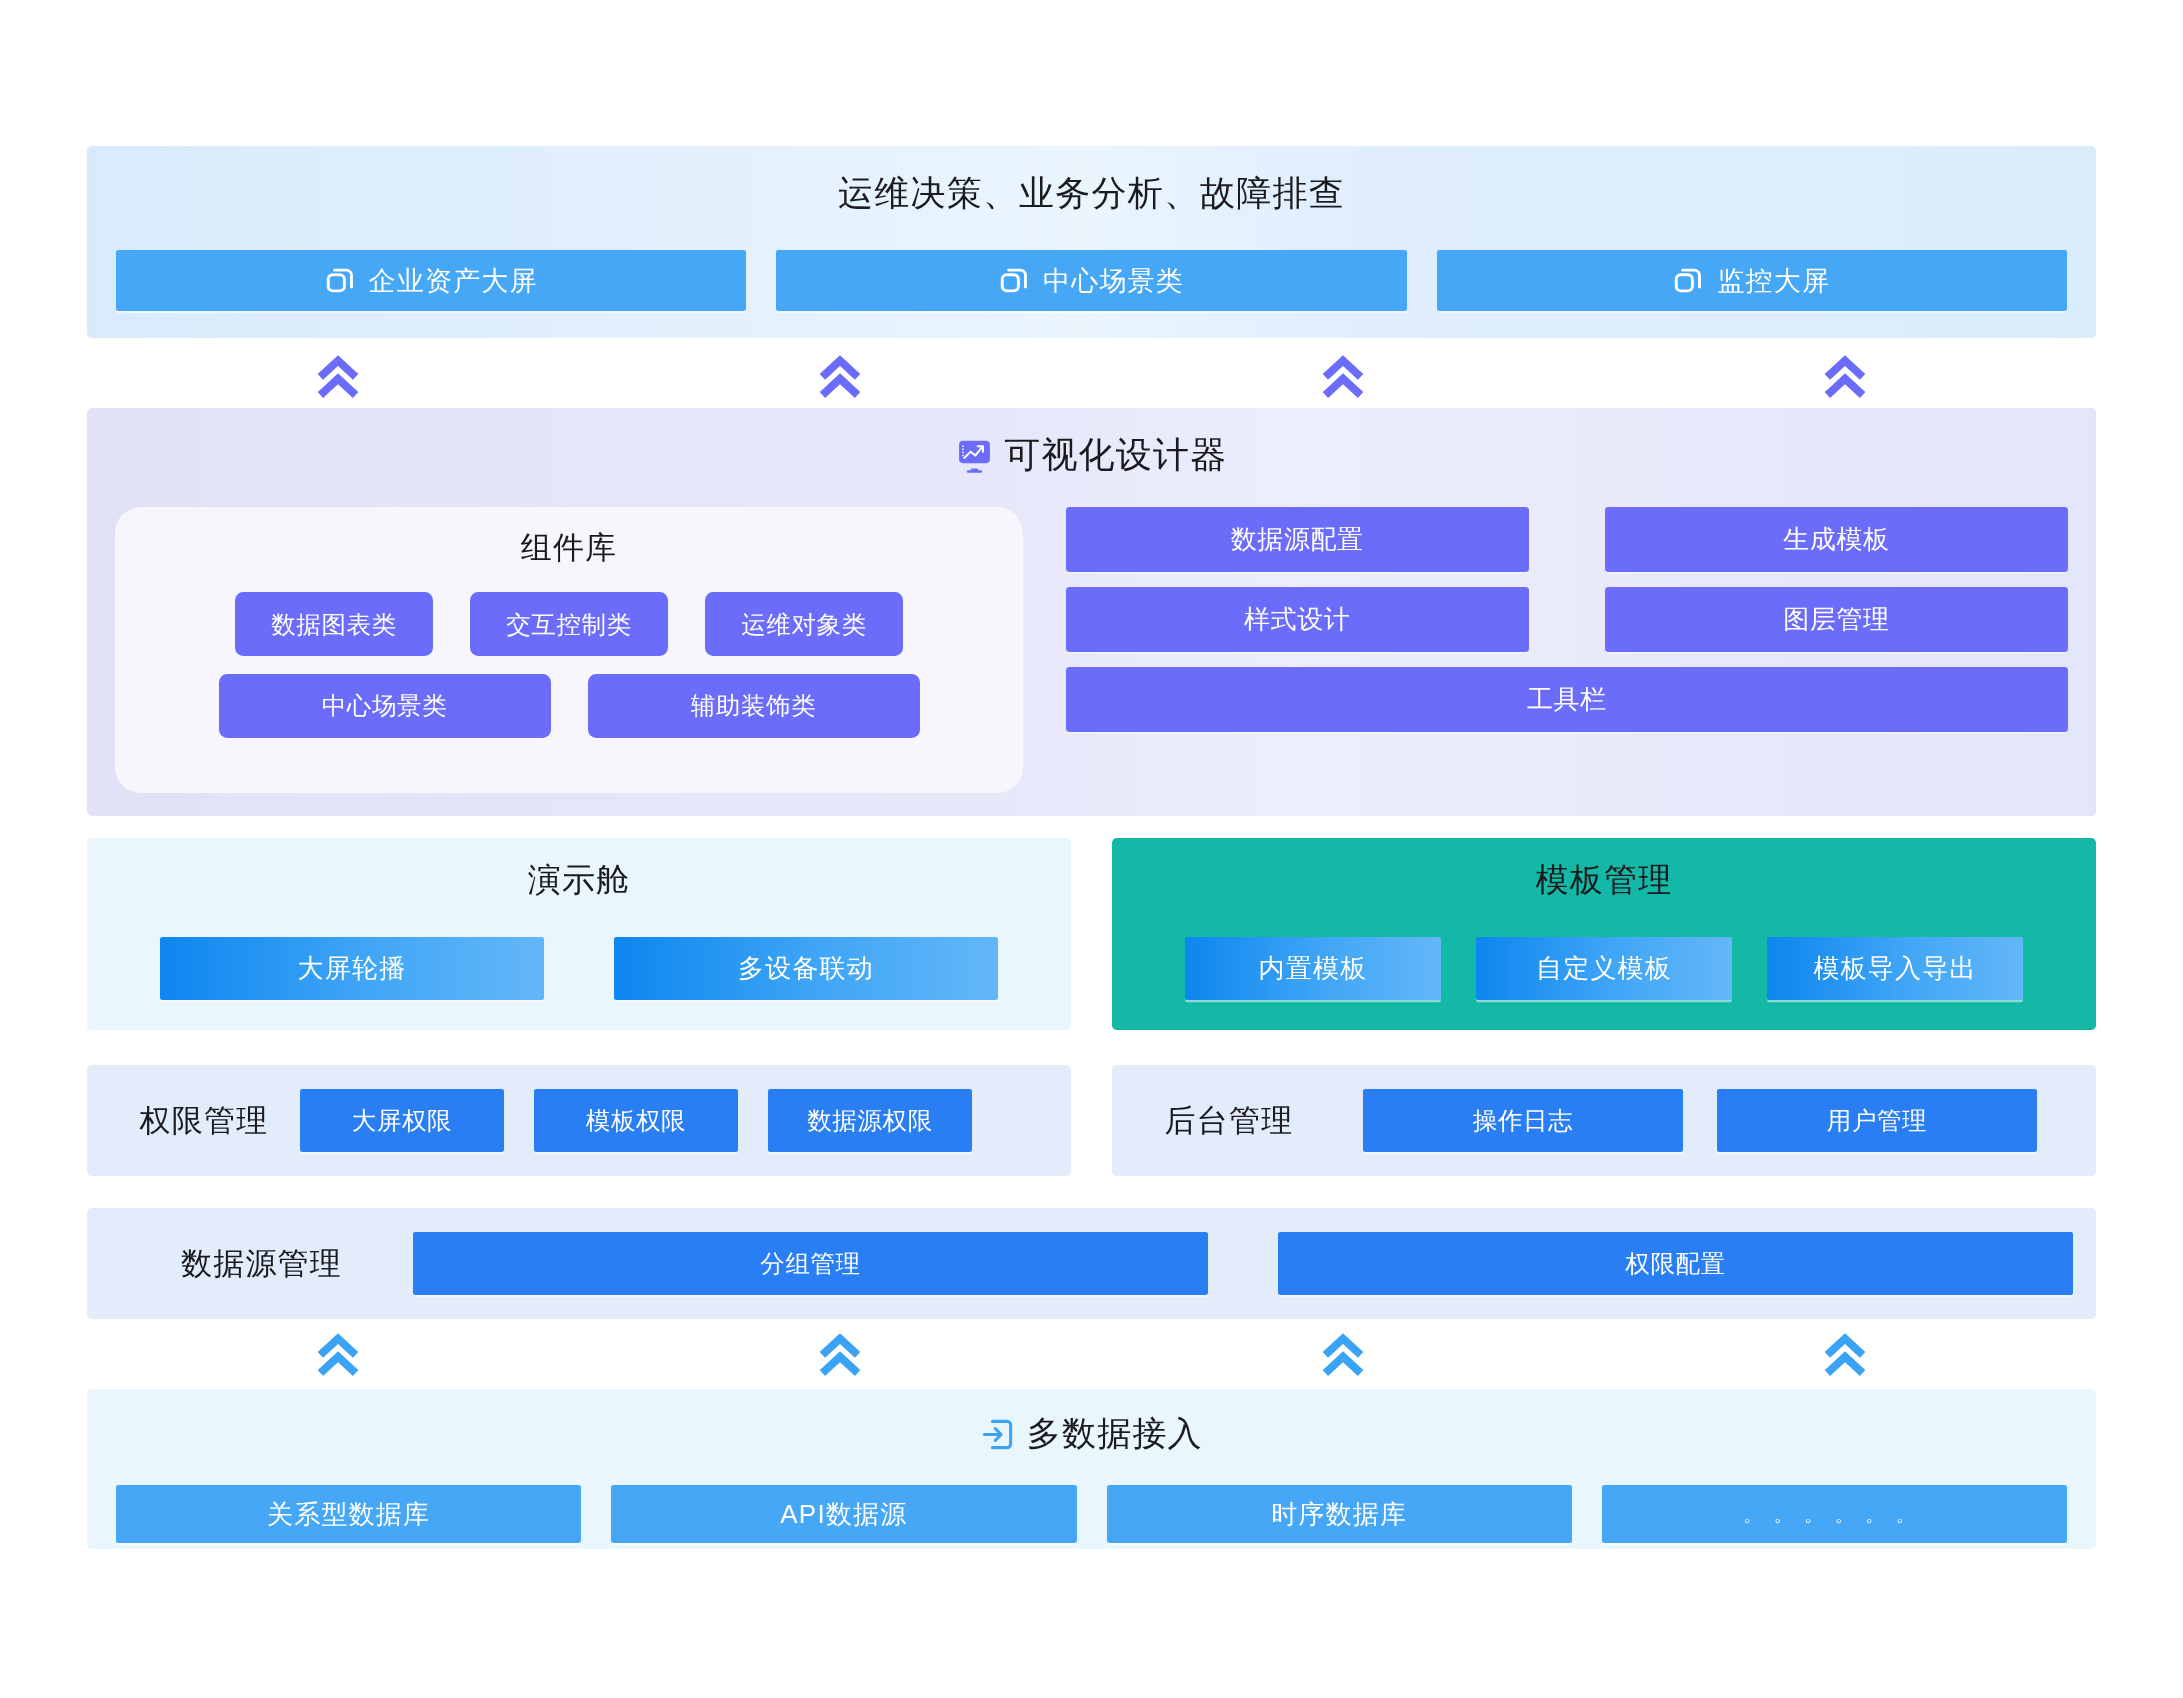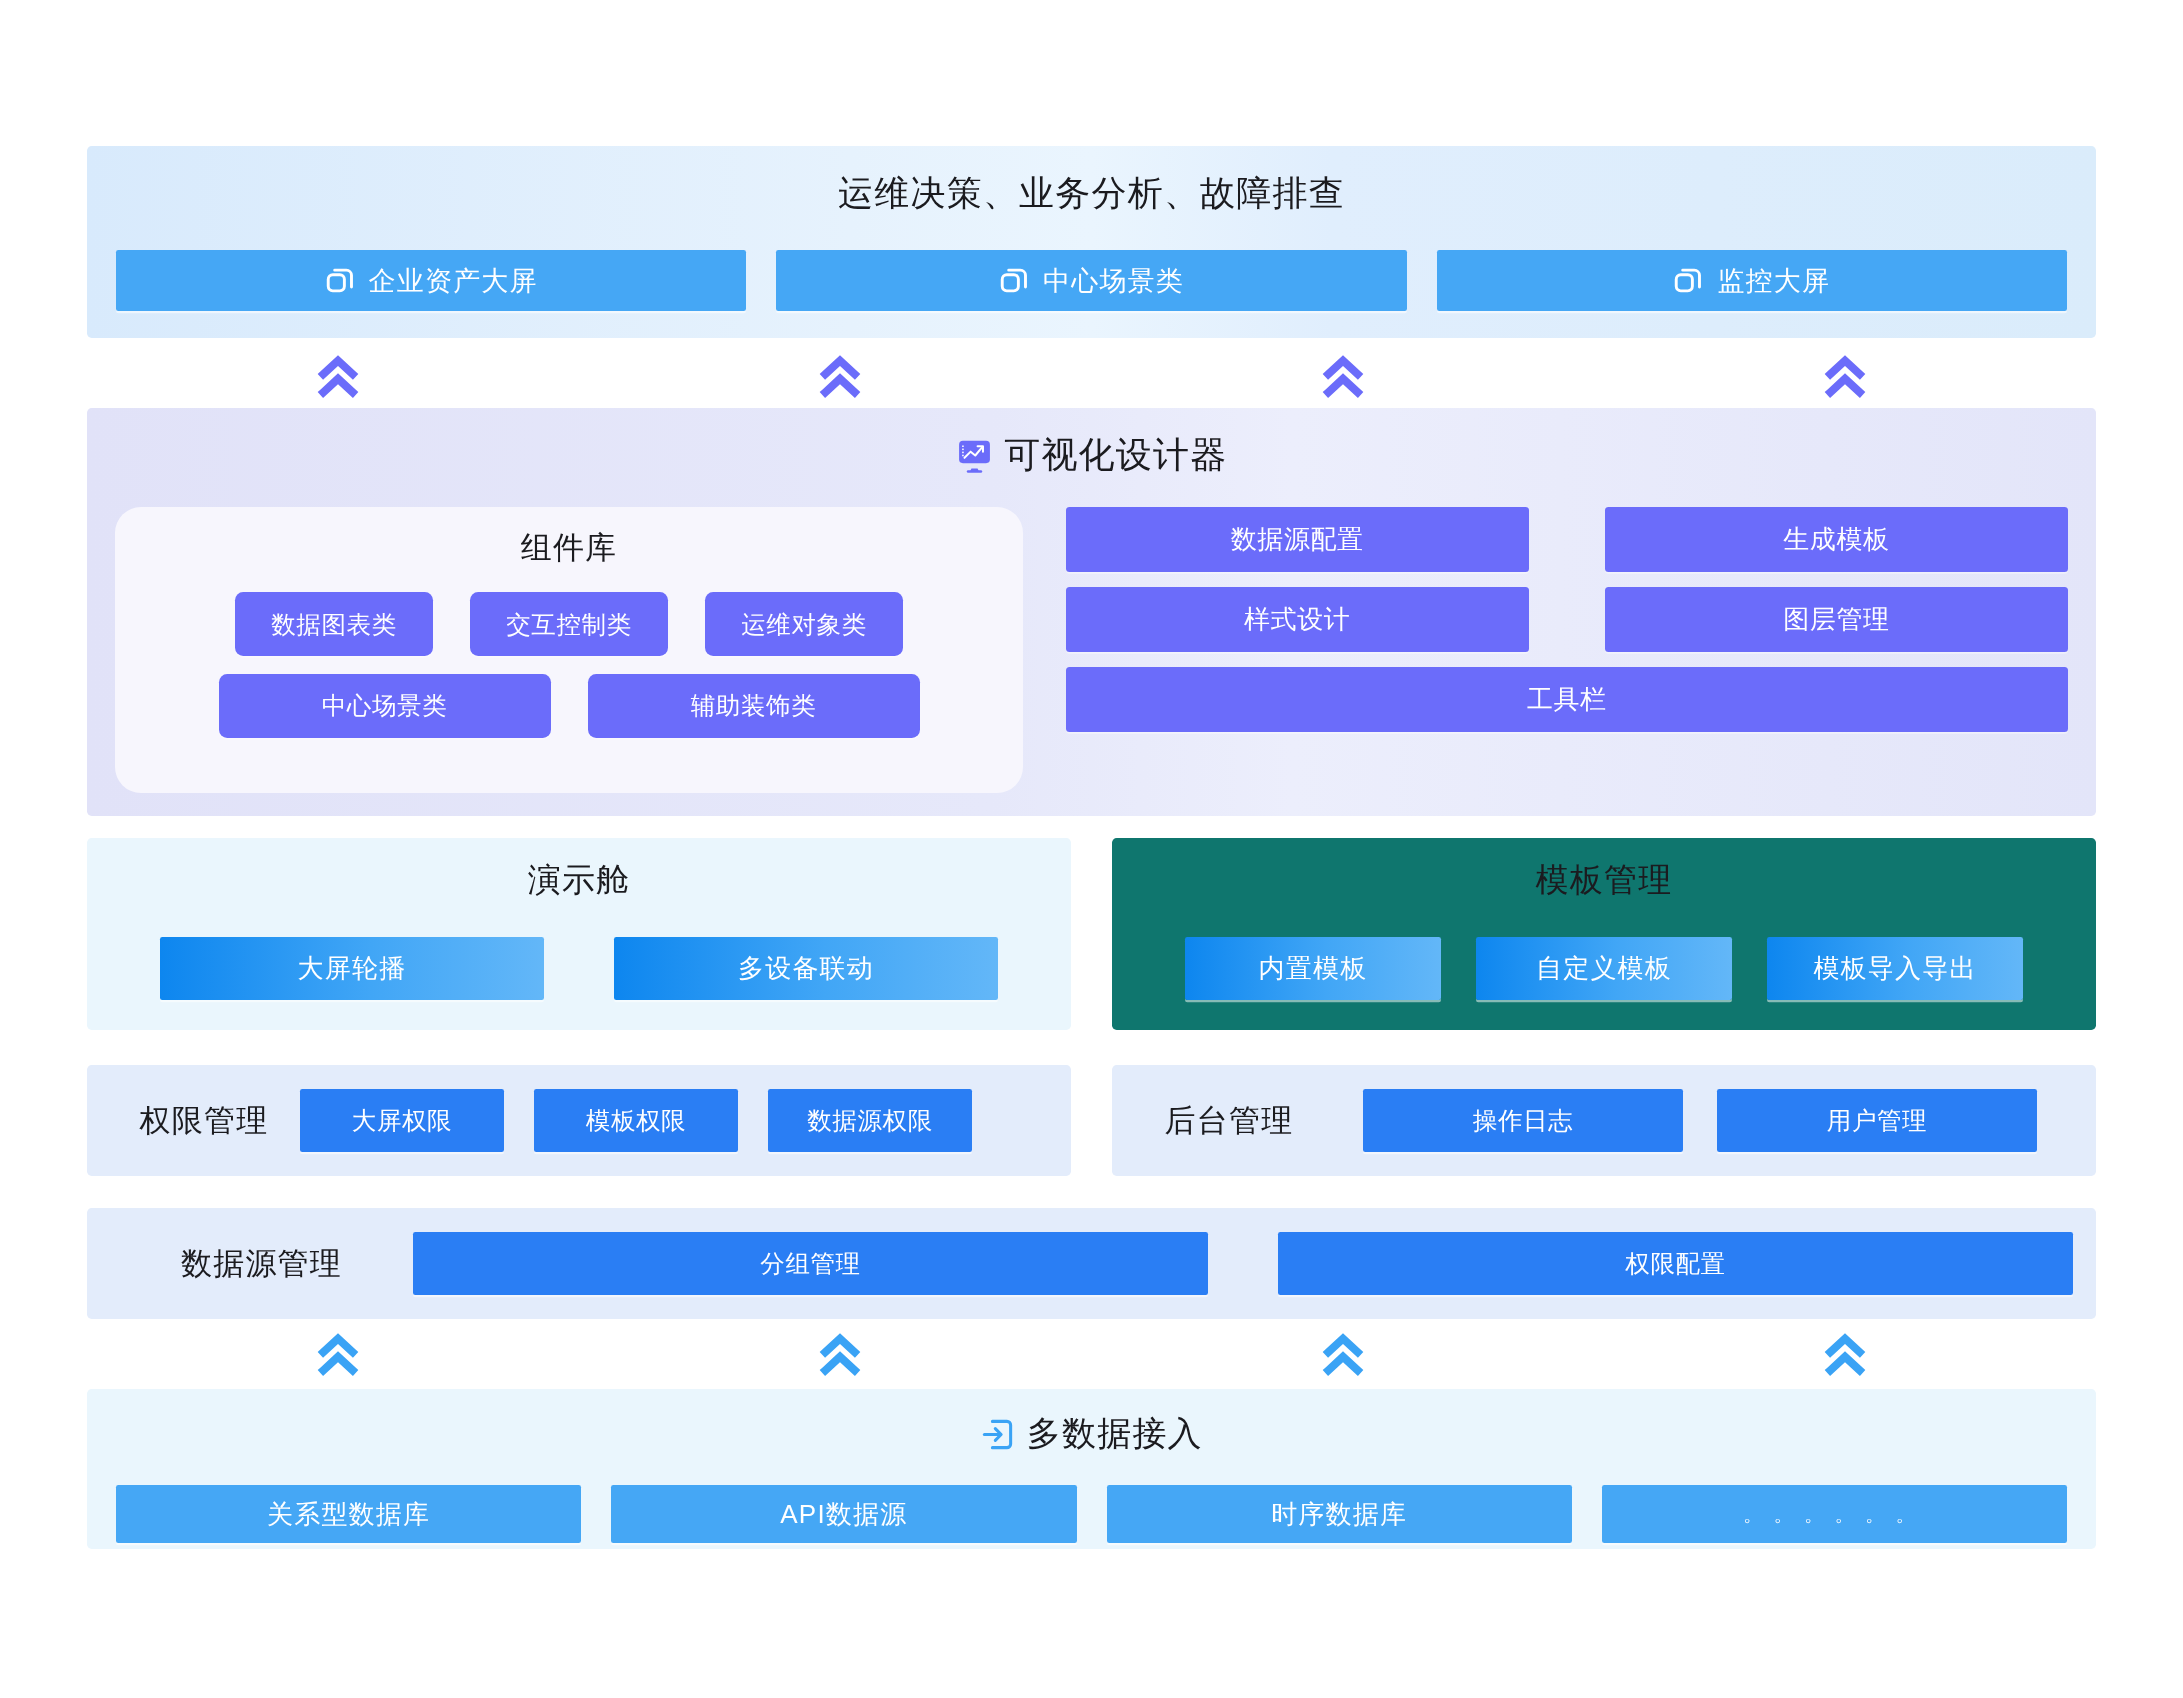--- a/index.html
+++ b/index.html
@@ -111,21 +111,21 @@
   .dr-row .pbtn { flex: 1 1 0; height: 65px; border-radius: 3.5px; font-size: 26px; }
   .dr-full .pbtn { width: 100%; height: 65px; border-radius: 3.5px; font-size: 26px; }
 
   
   #demo-band {
     top: 838px; height: 192px; left: 87px; width: 984px;
     background: #eaf6fd;
   }
   #template-band {
     top: 838px; height: 192px; left: 1112px; width: 984px;
-    background: #0f766e;
+    background: #14b8a6;
   }
   #demo-band .band-title, #template-band .band-title { margin-top: 24.5px; font-size: 33px; }
   .grad-row {
     position: absolute; top: 99px; left: 0; right: 0;
     display: flex; justify-content: center; gap: 70px; padding: 0 31px;
   }
   .gbtn {
     height: 63px;
     background: linear-gradient(90deg,#0d86ef 0%, #41a6f6 55%, #63b7f8 100%);
     border-radius: 2.3px;

